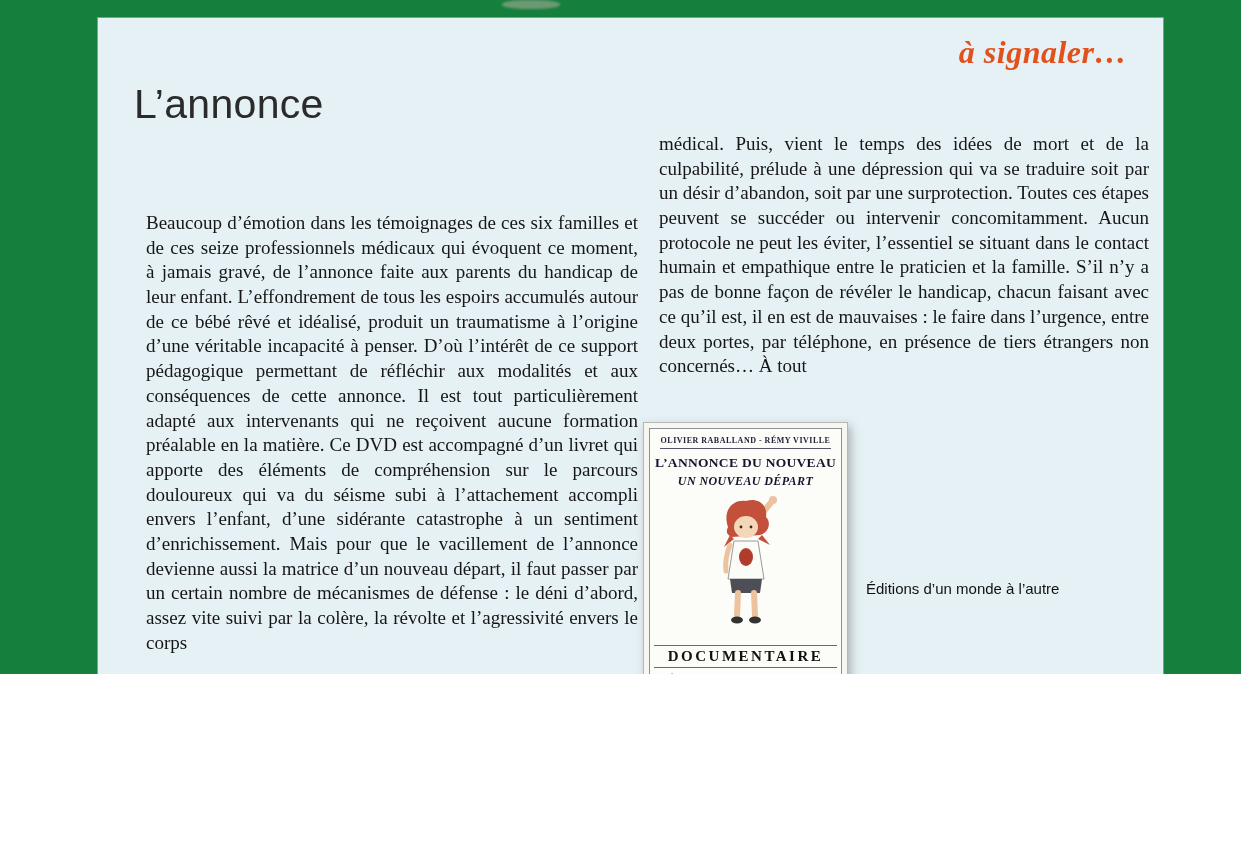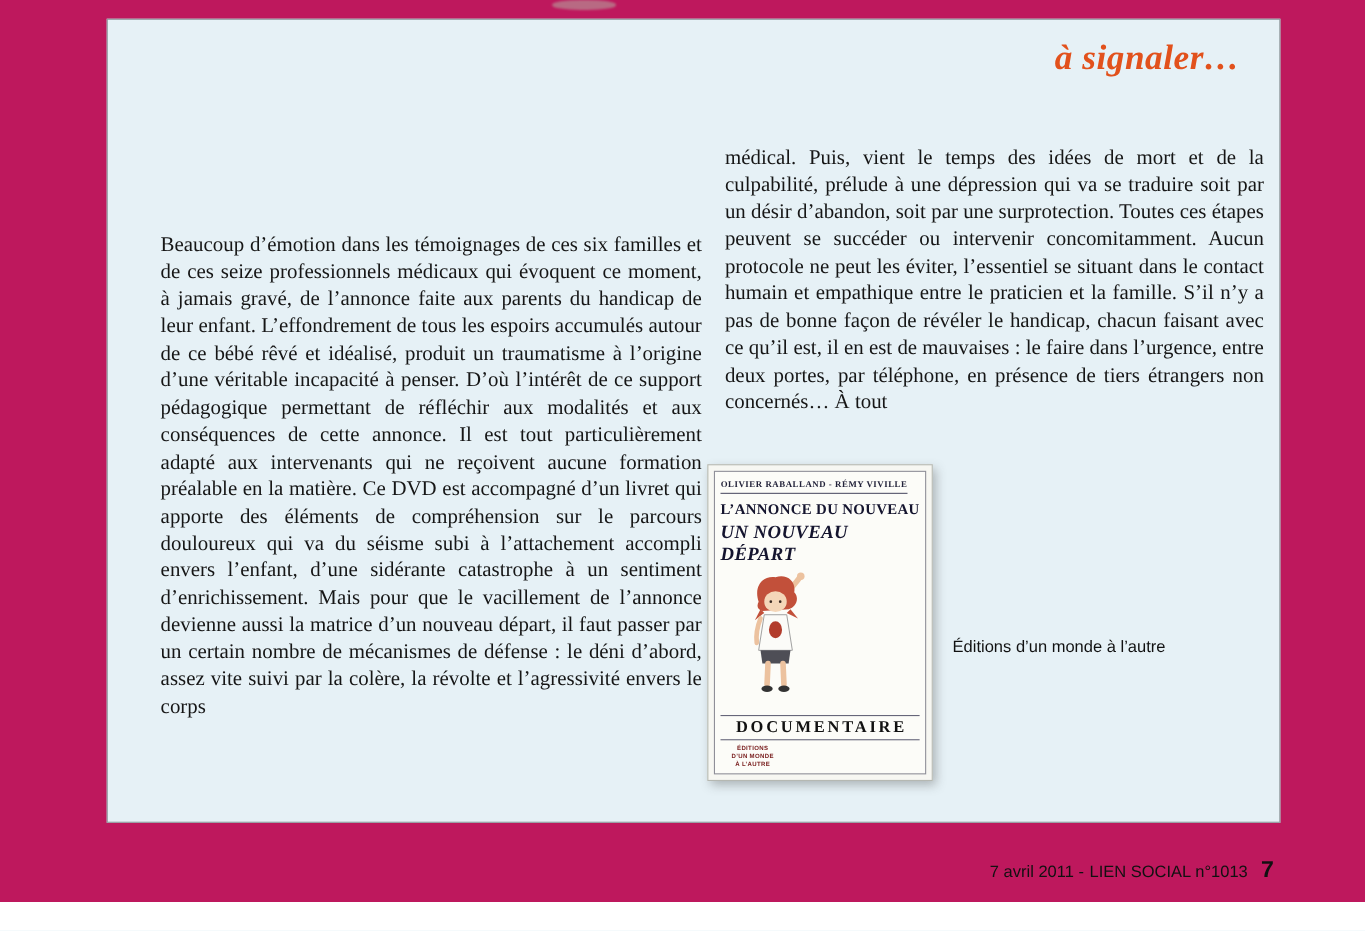--- a/index.html
+++ b/index.html
@@ -1,20 +1,20 @@
 <!DOCTYPE html>
 <html><head>
 <meta charset="utf-8">
 <style>
   html, body { margin: 0; padding: 0; background: #ffffff; }
   .page {
     position: relative;
     width: 1241px;
-    height: 820px;
-    background: #be185d;
+    height: 674px;
+    background: #15803d;
     overflow: hidden;
     font-family: "Liberation Serif", serif;
   }
   .panel {
     position: absolute;
     left: 97px;
     top: 17px;
     width: 1067px;
     height: 731px;
     background: #e6f1f6;
@@ -68,20 +68,21 @@
     box-sizing: border-box;
     padding: 5px;
   }
   .dvd-inner {
     height: 100%;
     box-sizing: border-box;
     border: 1px solid #8f8f98;
     background: #fcfcf8;
     display: flex;
     flex-direction: column;
+    align-items: center;
     padding: 7px 5px 4px;
   }
   .dvd-authors {
     font-family: "Liberation Serif", serif;
     font-size: 8px;
     font-weight: 700;
     letter-spacing: 0.5px;
     color: #23233a;
     text-align: center;
     border-bottom: 1px solid #55556a;
@@ -95,21 +96,21 @@
     color: #14142e;
     margin-top: 6px;
     text-align: center;
     letter-spacing: 0.3px;
     white-space: nowrap;
   }
   .dvd-subtitle {
     font-family: "Liberation Serif", serif;
     font-style: italic;
     font-weight: 700;
-    font-size: 17px;
+    font-size: 12px;
     color: #14142e;
     margin-top: 3px;
     letter-spacing: 0.4px;
   }
   .dvd-art { width: 100px; height: 132px; margin-top: 4px; }
   .dvd-genre {
     font-family: "Liberation Serif", serif;
     font-size: 15px;
     font-weight: 700;
     letter-spacing: 2.5px;
@@ -176,21 +177,21 @@
 <body>
 
 <div class="page">
 
   <div class="scan-smudge-top"></div>
 
   <div class="panel">
 
     <div class="section-label">à signaler…</div>
 
-    <h1 class="article-title"><br></h1>
+    <h1 class="article-title"><span>L’annonce</span><br></h1>
 
     <p class="body-text left-col">Beaucoup d’émotion dans les témoignages de ces six familles et de ces seize professionnels médicaux qui évoquent ce moment, à jamais gravé, de l’annonce faite aux parents du handicap de leur enfant. L’effondrement de tous les espoirs accumulés autour de ce bébé rêvé et idéalisé, produit un traumatisme à l’origine d’une véritable incapacité à penser. D’où l’intérêt de ce support pédagogique permettant de réfléchir aux modalités et aux conséquences de cette annonce. Il est tout particulièrement adapté aux intervenants qui ne reçoivent aucune formation préalable en la matière. Ce DVD est accompagné d’un livret qui apporte des éléments de compréhension sur le parcours douloureux qui va du séisme subi à l’attachement accompli envers l’enfant, d’une sidérante catastrophe à un sentiment d’enrichissement. Mais pour que le vacillement de l’annonce devienne aussi la matrice d’un nouveau départ, il faut passer par un certain nombre de mécanismes de défense : le déni d’abord, assez vite suivi par la colère, la révolte et l’agressivité envers le corps</p>
 
     <p class="body-text right-col">médical. Puis, vient le temps des idées de mort et de la culpabilité, prélude à une dépression qui va se traduire soit par un désir d’abandon, soit par une surprotection. Toutes ces étapes peuvent se succéder ou intervenir concomitamment. Aucun protocole ne peut les éviter, l’essentiel se situant dans le contact humain et empathique entre le praticien et la famille. S’il n’y a pas de bonne façon de révéler le handicap, chacun faisant avec ce qu’il est, il en est de mauvaises : le faire dans l’urgence, entre deux portes, par téléphone, en présence de tiers étrangers non concernés… À tout</p>
 
 
     <div class="dvd">
       <div class="dvd-inner">
         <div class="dvd-authors">OLIVIER RABALLAND - RÉMY VIVILLE</div>
         <div class="dvd-title">L’ANNONCE DU NOUVEAU</div>

